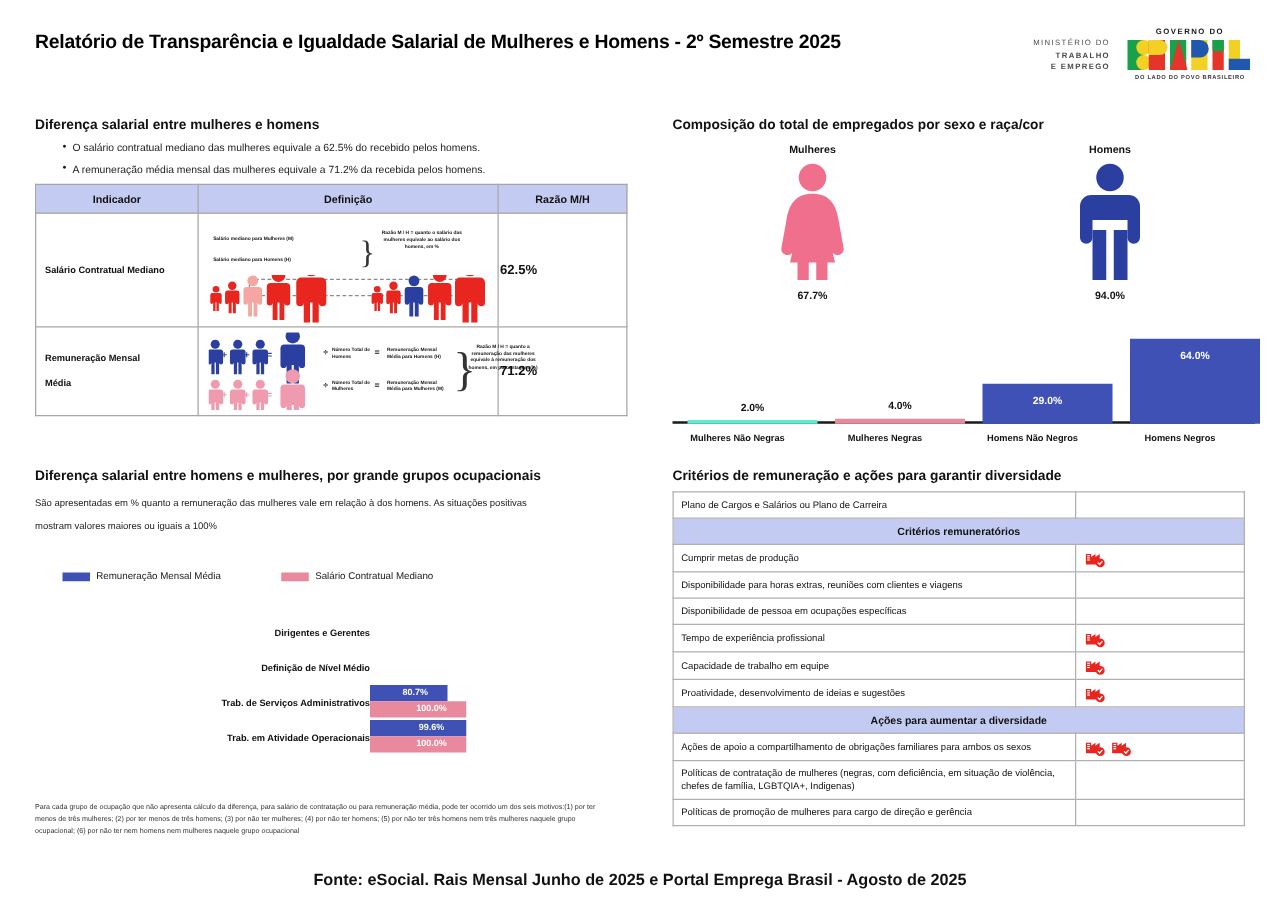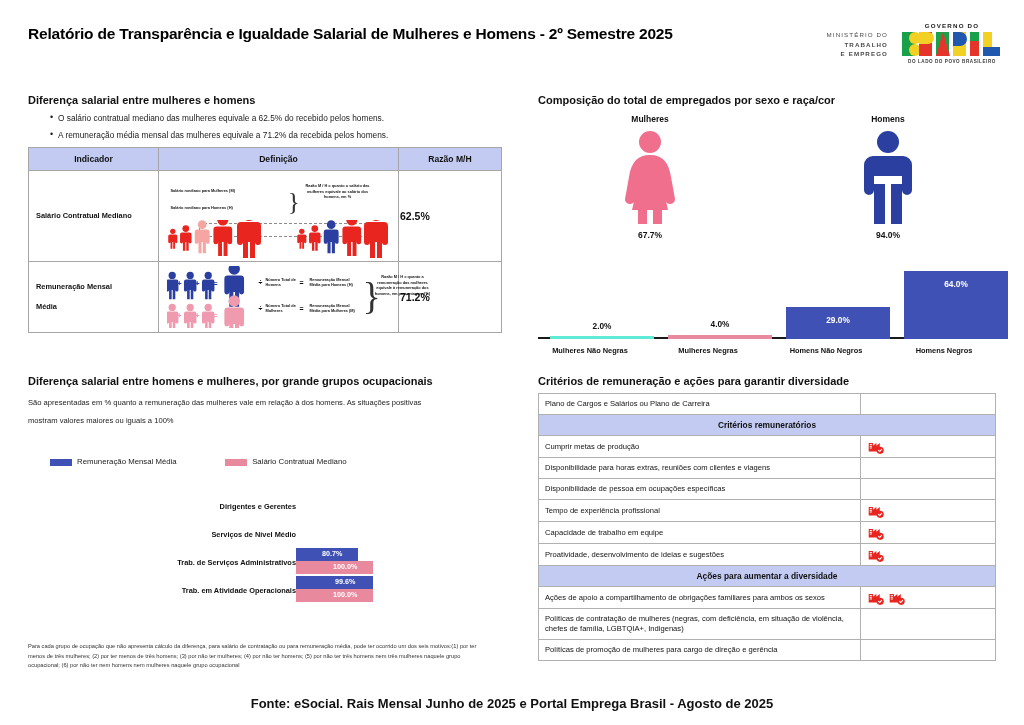--- a/index.html
+++ b/index.html
@@ -309,21 +309,21 @@
         <span class="sw" style="background:#e8899e"></span><span>Salário Contratual Mediano</span>
       </span>
     </div>
 
     <div class="hbars">
       <div class="hrow">
         <div class="hlabel">Dirigentes e Gerentes</div>
         <div class="hbarwrap"></div>
       </div>
       <div class="hrow">
-        <div class="hlabel">Serviços de Nível Médio</div>
+        <div class="hlabel">Definição de Nível Médio</div>
         <div class="hbarwrap"></div>
       </div>
       <div class="hrow">
         <div class="hlabel">Trab. de Serviços Administrativos</div>
         <div class="hbarwrap">
           <div class="hbar">
             <div class="fill" style="width:62px;background:#3f51b5"></div>
             <div class="val" style="left:26px">80.7%</div>
           </div>
           <div class="hbar">

